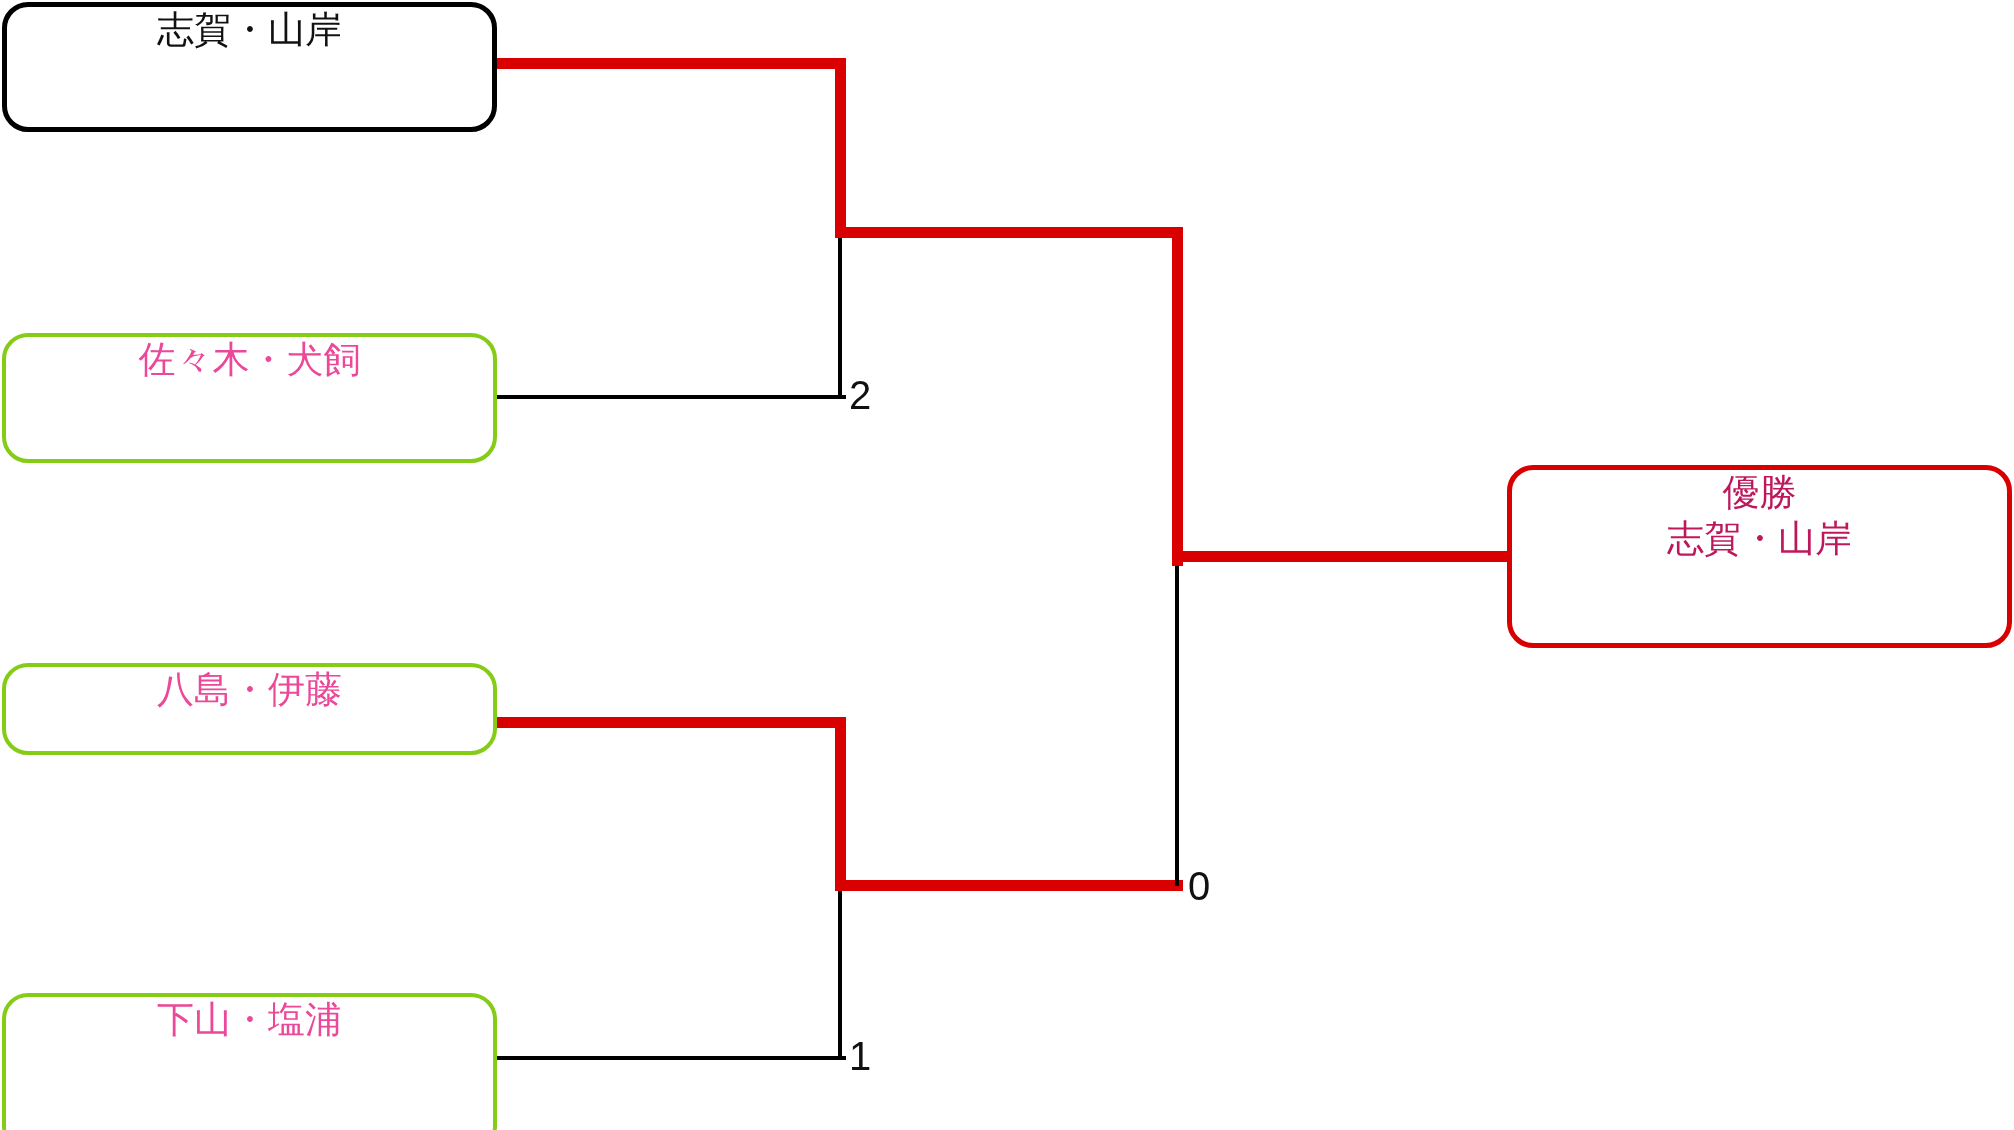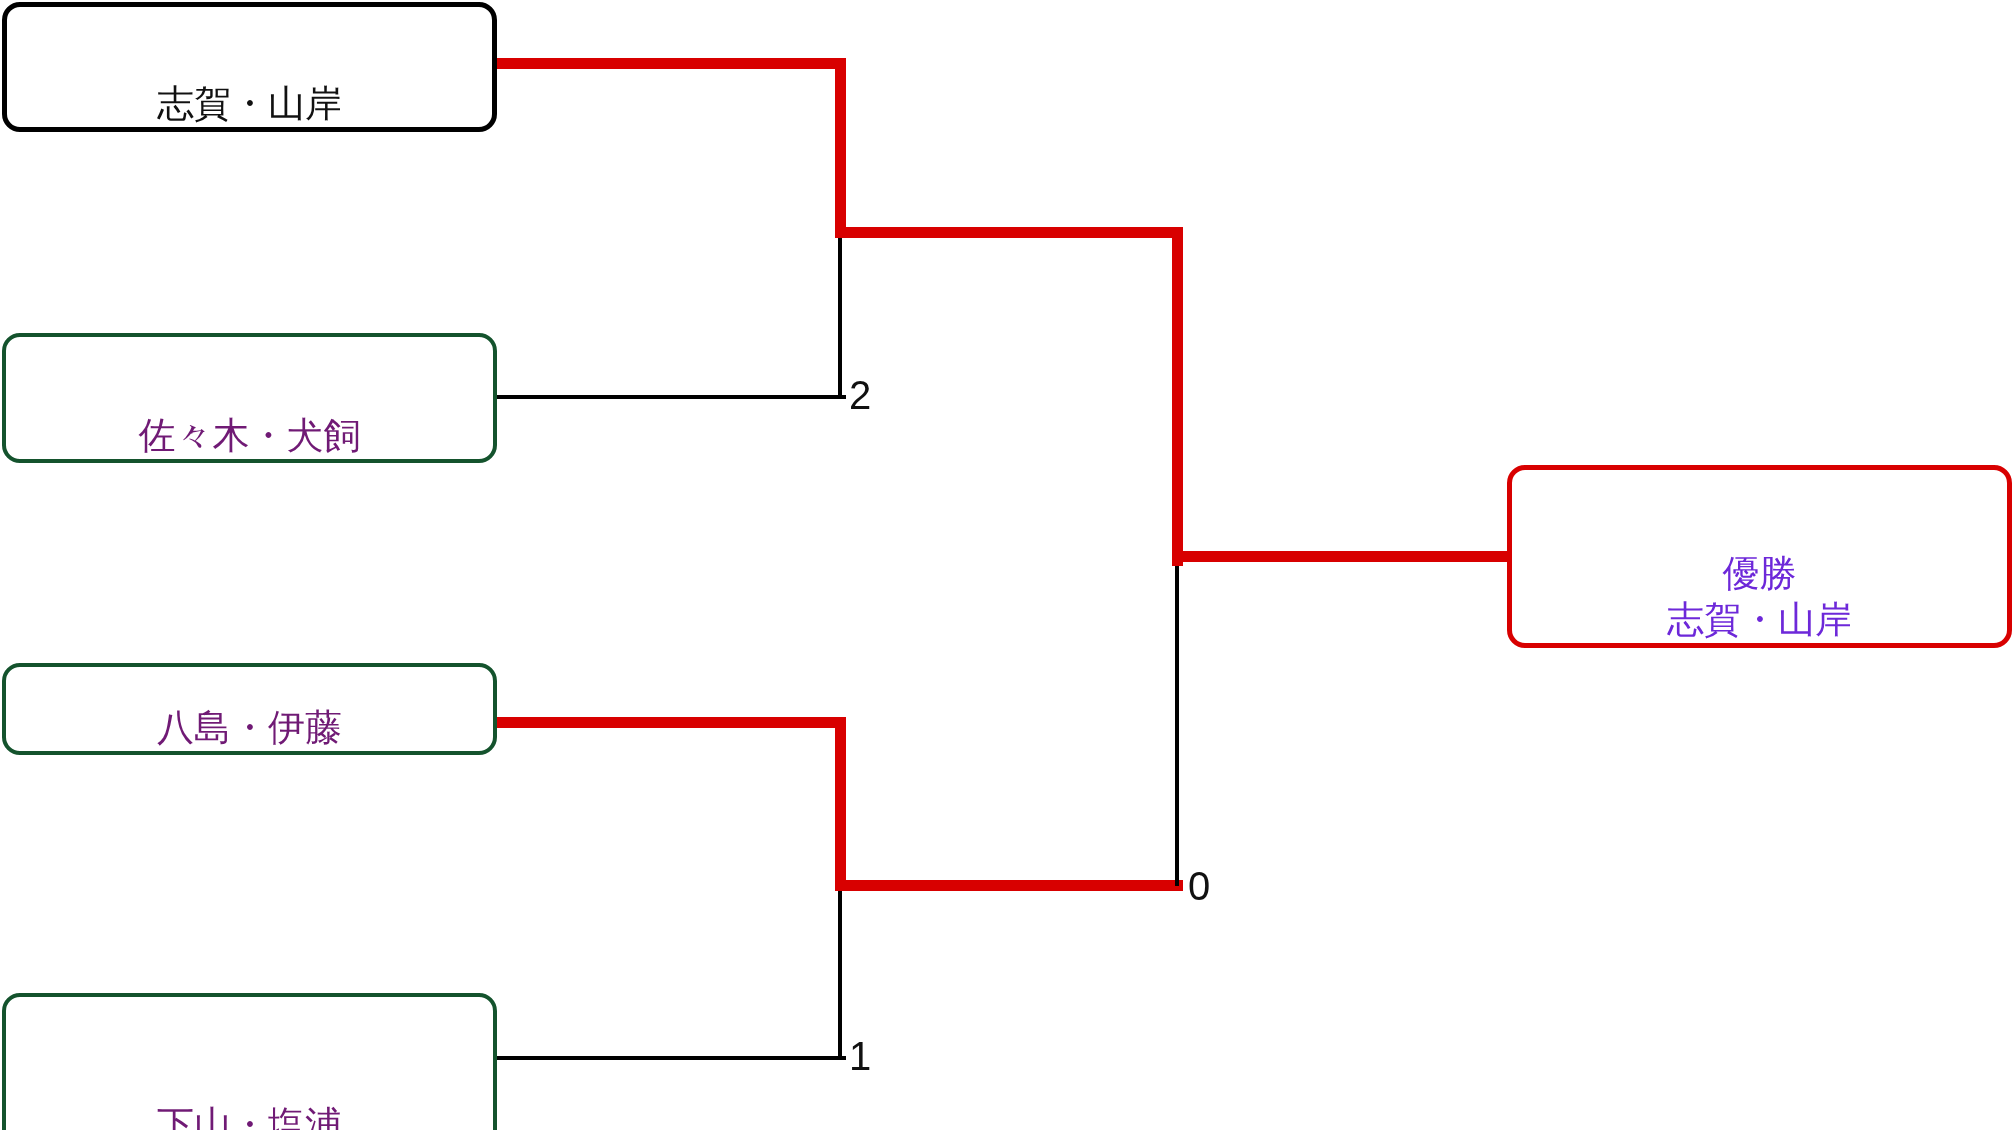--- a/index.html
+++ b/index.html
@@ -14,41 +14,41 @@
     position: relative;
     width: 2014px;
     height: 1130px;
     background: #ffffff;
     overflow: hidden;
   }
   .team-box {
     position: absolute;
     box-sizing: border-box;
     display: flex;
-    align-items: flex-end;
+    align-items: flex-start;
     justify-content: center;
     text-align: center;
-    border-radius: 18px;
+    border-radius: 26px;
     background: #ffffff;
     line-height: 1.25;
     white-space: pre-line;
   }
   .team-box.active {
     border: 5px solid #000000;
     color: #111111;
     font-size: 37px;
   }
   .team-box.dim {
-    border: 4px solid #14532d;
-    color: #701a75;
+    border: 4px solid #84cc16;
+    color: #ec4899;
     font-size: 37px;
   }
   .team-box.champion {
     border: 5px solid #d80000;
-    color: #6d28d9;
+    color: #be185d;
     font-size: 37px;
   }
   .score-label {
     position: absolute;
     font-size: 40px;
     color: #111111;
     line-height: 1;
   }
   .conn {
     position: absolute;

